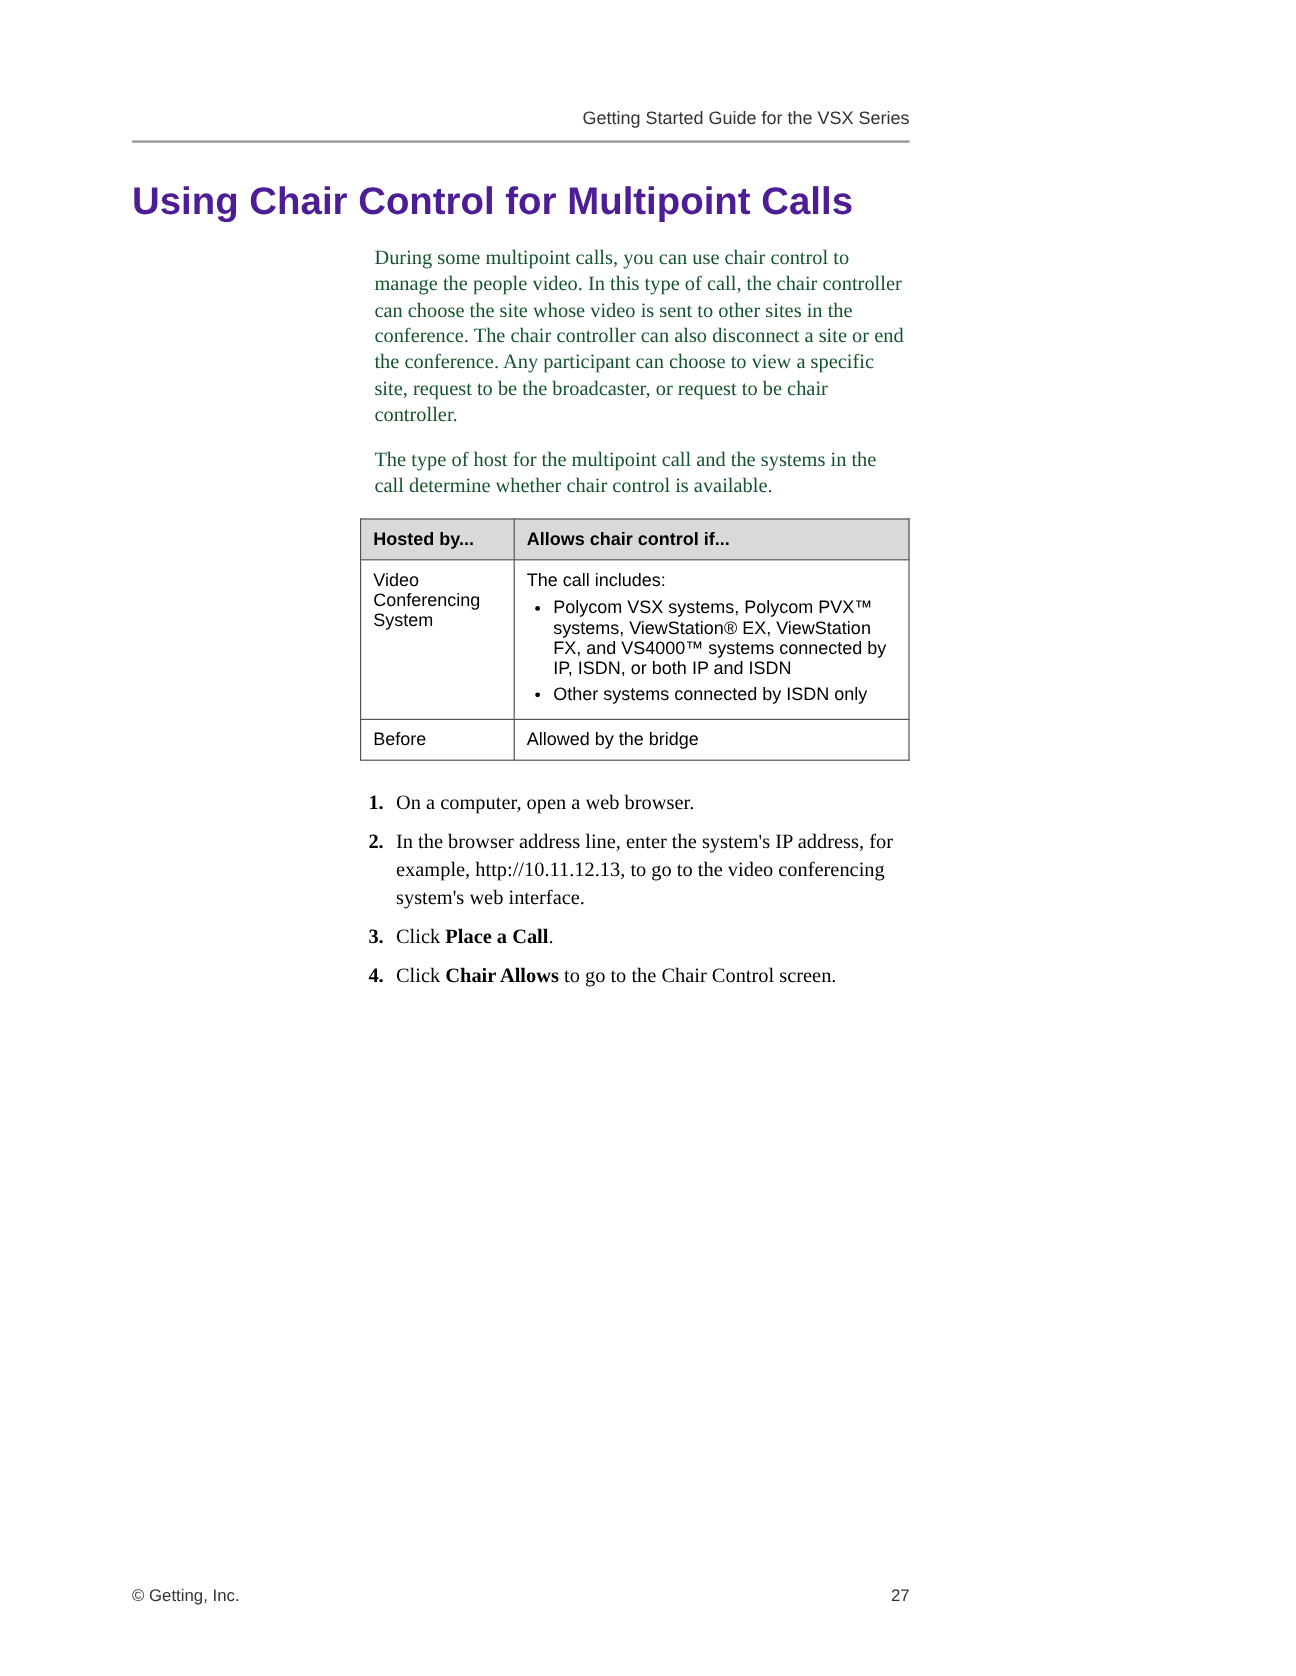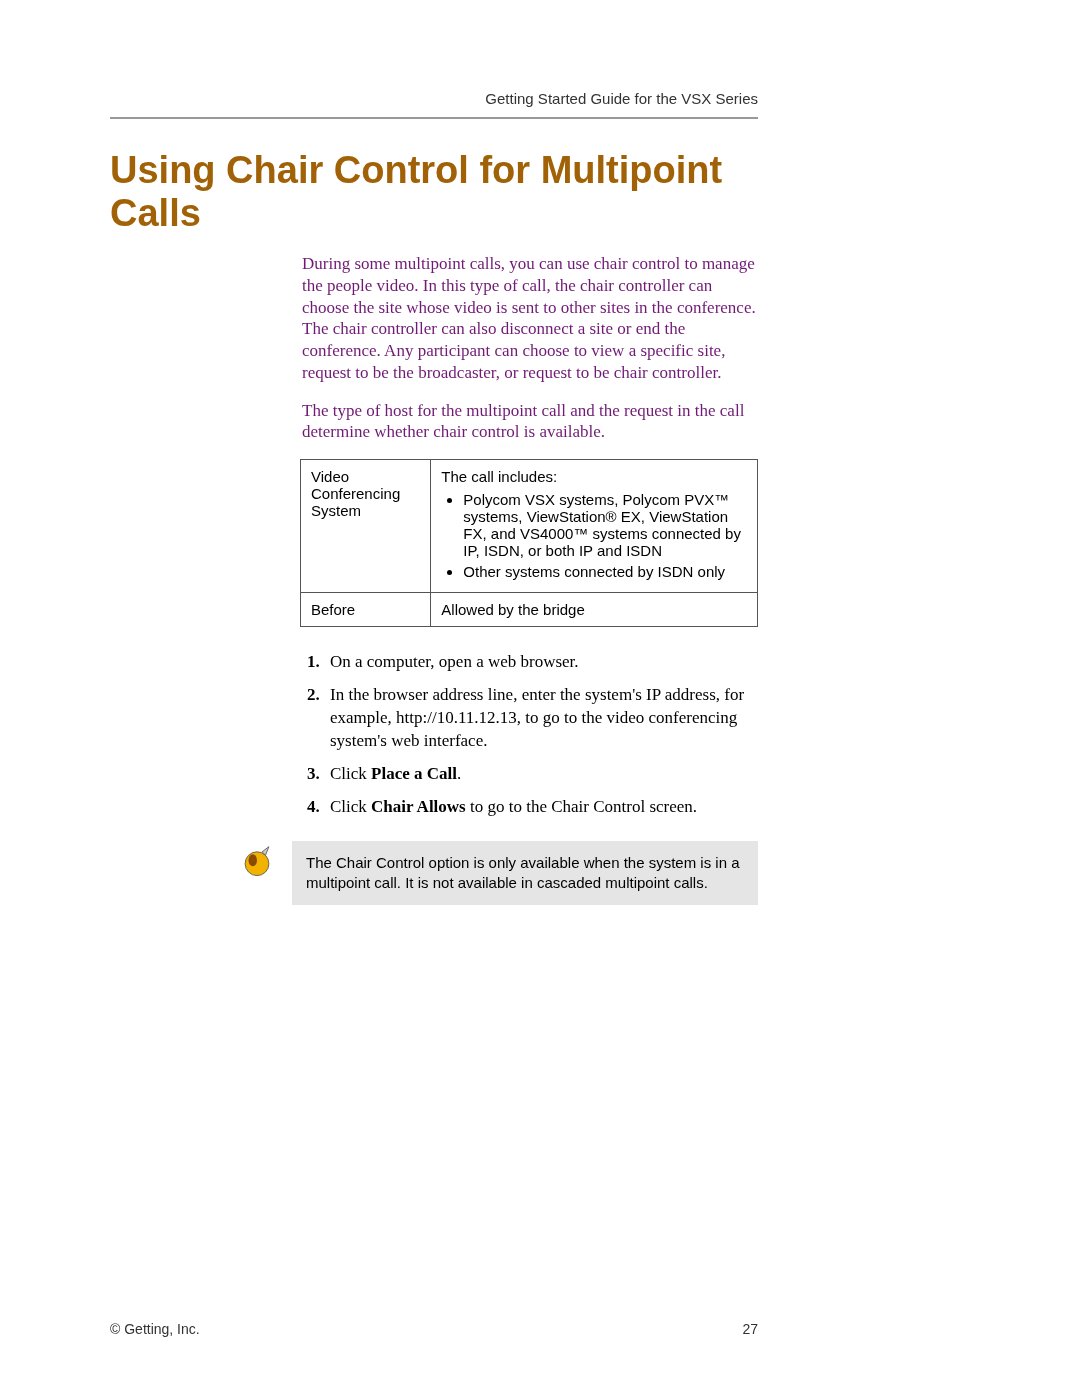--- a/index.html
+++ b/index.html
@@ -22,34 +22,34 @@
     color: #333;
     padding-bottom: 10px;
   }
   .head-rule {
     border: none;
     border-top: 2px solid #999;
     margin: 0 0 30px 0;
   }
   .h1 {
     font-family: "Trebuchet MS", "Segoe UI", Arial, sans-serif;
-    font-size: 38px;
+    font-size: 32px;
     font-weight: bold;
-    color: #a16207;
+    color: #4c1d95;
     margin: 0 0 18px 0;
   }
   .body-col {
     margin-left: 190px;
   }
   .para {
     font-family: "Palatino Linotype", "Book Antiqua", Georgia, serif;
     font-size: 17px;
     line-height: 1.28;
-    margin: 0 0 16px 2px;
-    color: #701a75;
+    margin: 0 0 16px 12px;
+    color: #14532d;
   }
   table.ctl {
     width: 100%;
     border-collapse: collapse;
     margin: 6px 0 24px 0;
   }
   table.ctl th, table.ctl td {
     border: 1px solid #555;
     padding: 8px 10px;
     font-family: Arial, Helvetica, sans-serif;
@@ -127,24 +127,28 @@
 <div class="page">
 
   <div class="running-head">Getting Started Guide for the VSX Series</div>
   <hr class="head-rule">
 
   <div class="h1">Using Chair Control for Multipoint Calls</div>
 
   <div class="body-col">
 
     <p class="para">During some multipoint calls, you can use chair control to manage the people video. In this type of call, the chair controller can choose the site whose video is sent to other sites in the conference. The chair controller can also disconnect a site or end the conference. Any participant can choose to view a specific site, request to be the broadcaster, or request to be chair controller.</p>
-    <p class="para">The type of host for the multipoint call and the request in the call determine whether chair control is available.</p>
+    <p class="para">The type of host for the multipoint call and the systems in the call determine whether chair control is available.</p>
 
     <table class="ctl">
       <tbody>
+          <tr>
+        <th style="width:28%">Hosted by...</th>
+        <th>Allows chair control if...</th>
+      </tr>
       <tr>
         <td>Video Conferencing System</td>
         <td>
           <span>The call includes:</span>
           <ul>
             <li>Polycom VSX systems, Polycom PVX™ systems, ViewStation® EX, ViewStation FX, and VS4000™ systems connected by IP, ISDN, or both IP and ISDN</li>
             <li>Other systems connected by ISDN only</li>
           </ul>
         </td>
       </tr>
@@ -162,27 +166,19 @@
       <li>
         <span>Click </span><span class="bold">Place a Call</span><span>.</span>
       </li>
       <li>
         <span>Click </span><span class="bold">Chair Allows</span><span> to go to the Chair Control screen.</span>
       </li>
     </ol>
 
   </div>
 
-  <div class="note-row">
-    <svg class="note-icon" viewBox="0 0 40 40">
-      <circle cx="20" cy="22" r="14" fill="#f2b200" stroke="#555" stroke-width="1"></circle>
-      <ellipse cx="15" cy="18" rx="5" ry="7" fill="#8a4b00"></ellipse>
-      <path d="M26 8 L34 2 L30 12 Z" fill="#ccc" stroke="#555" stroke-width="1"></path>
-    </svg>
-    <div class="note-box">The Chair Control option is only available when the system is in a multipoint call. It is not available in cascaded multipoint calls.</div>
-  </div>
 
   <div class="footer">
     <span>© Getting, Inc.</span>
     <span>27</span>
   </div>
 
 </div>
 
 </body></html>

